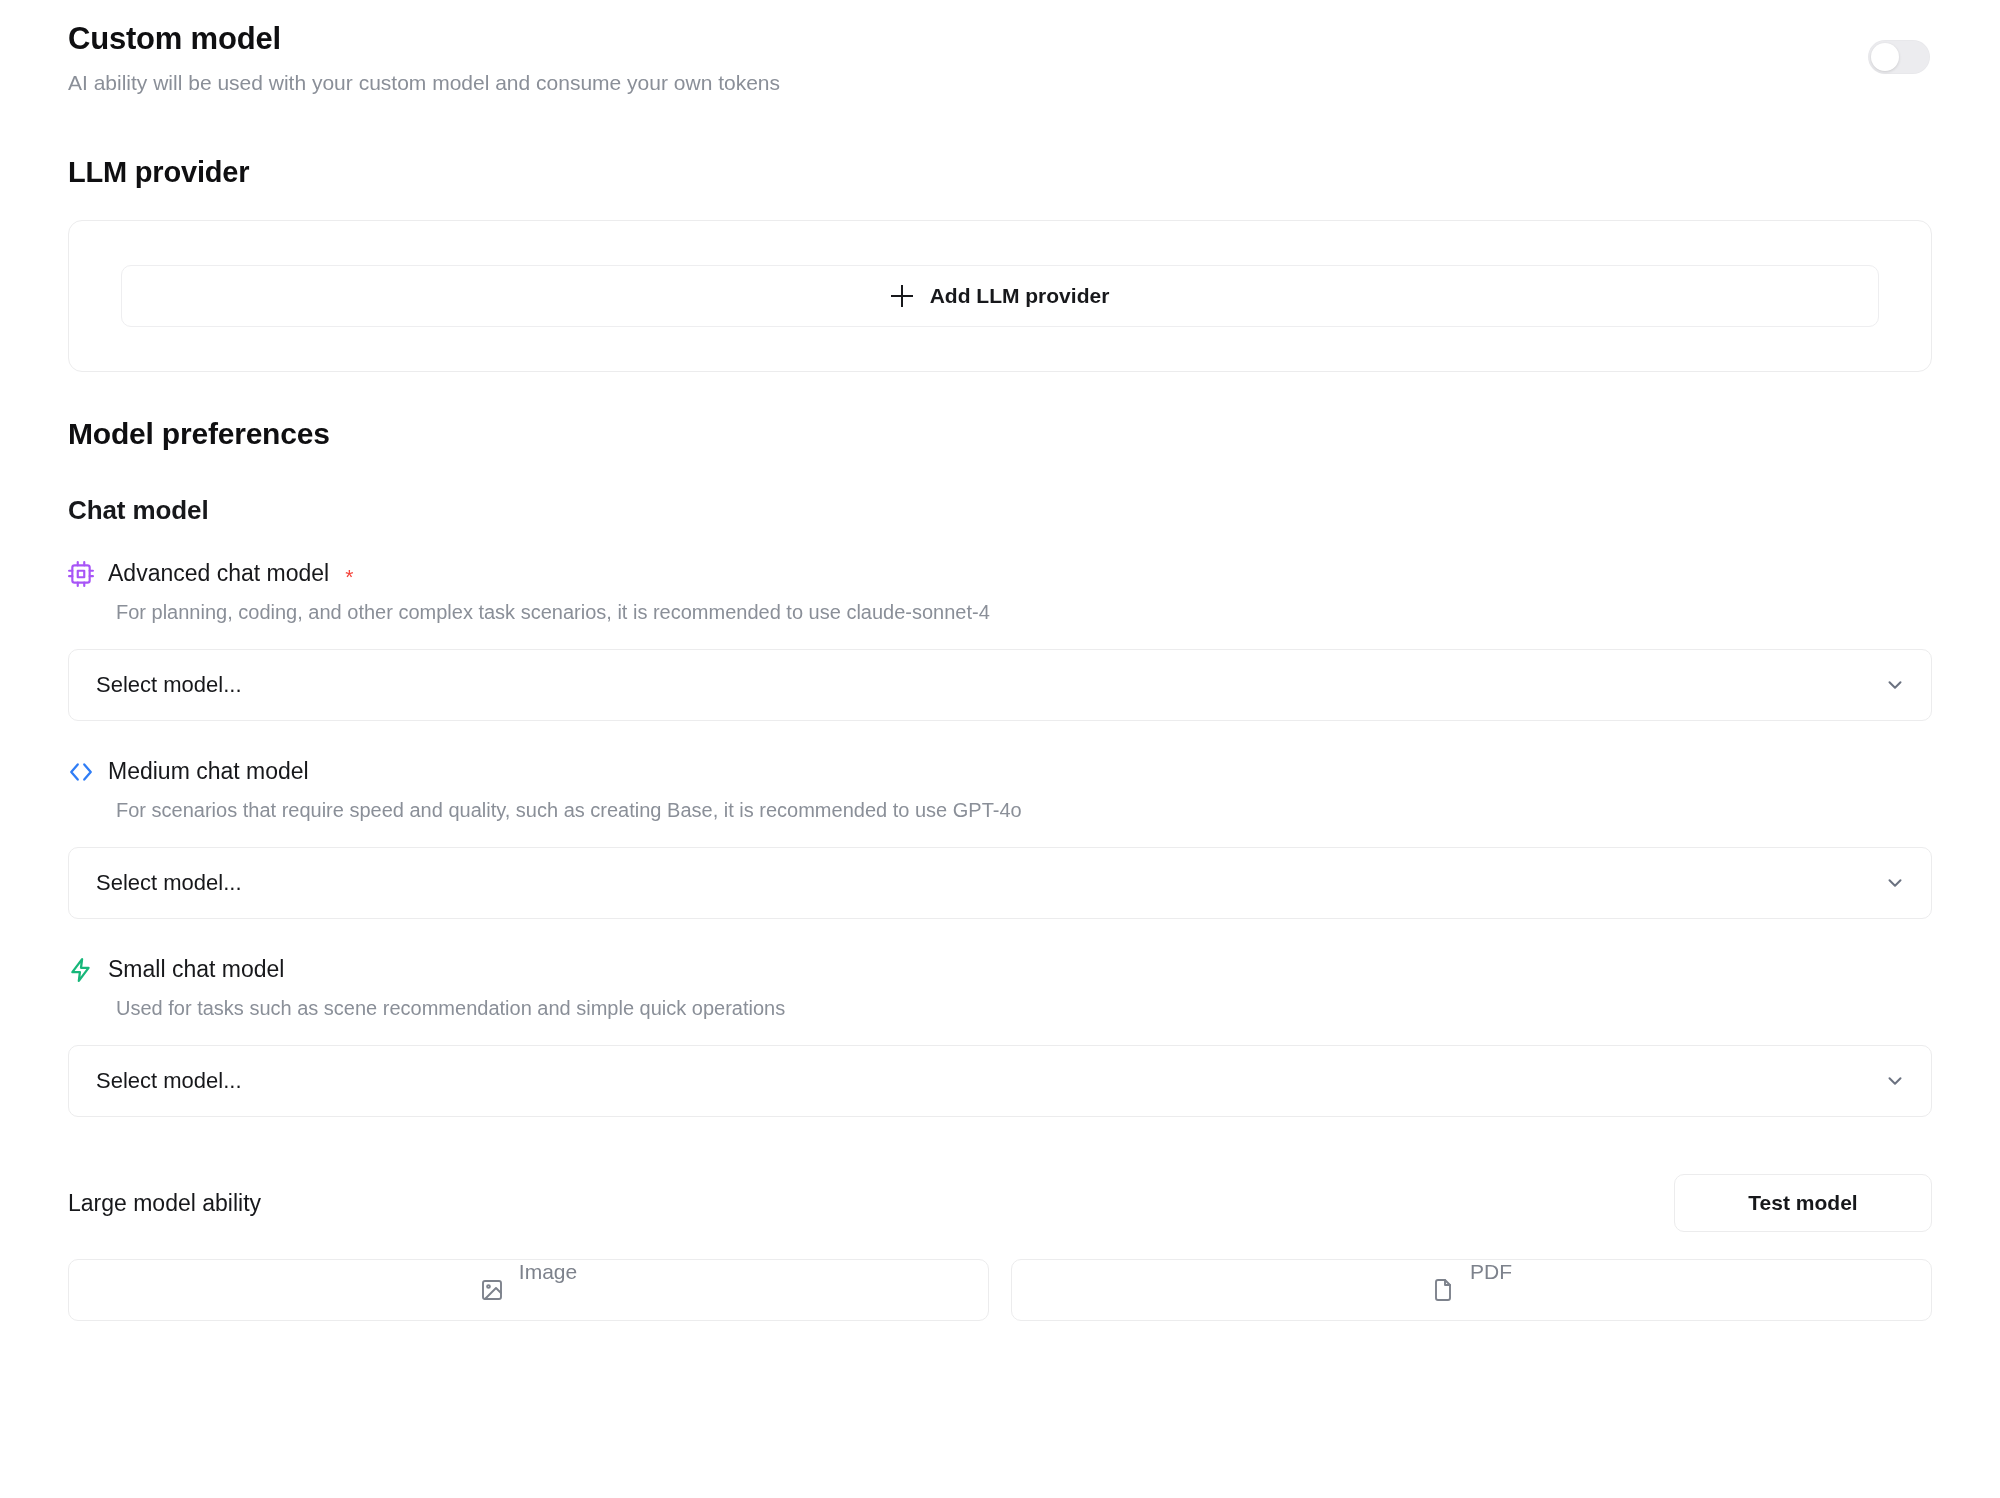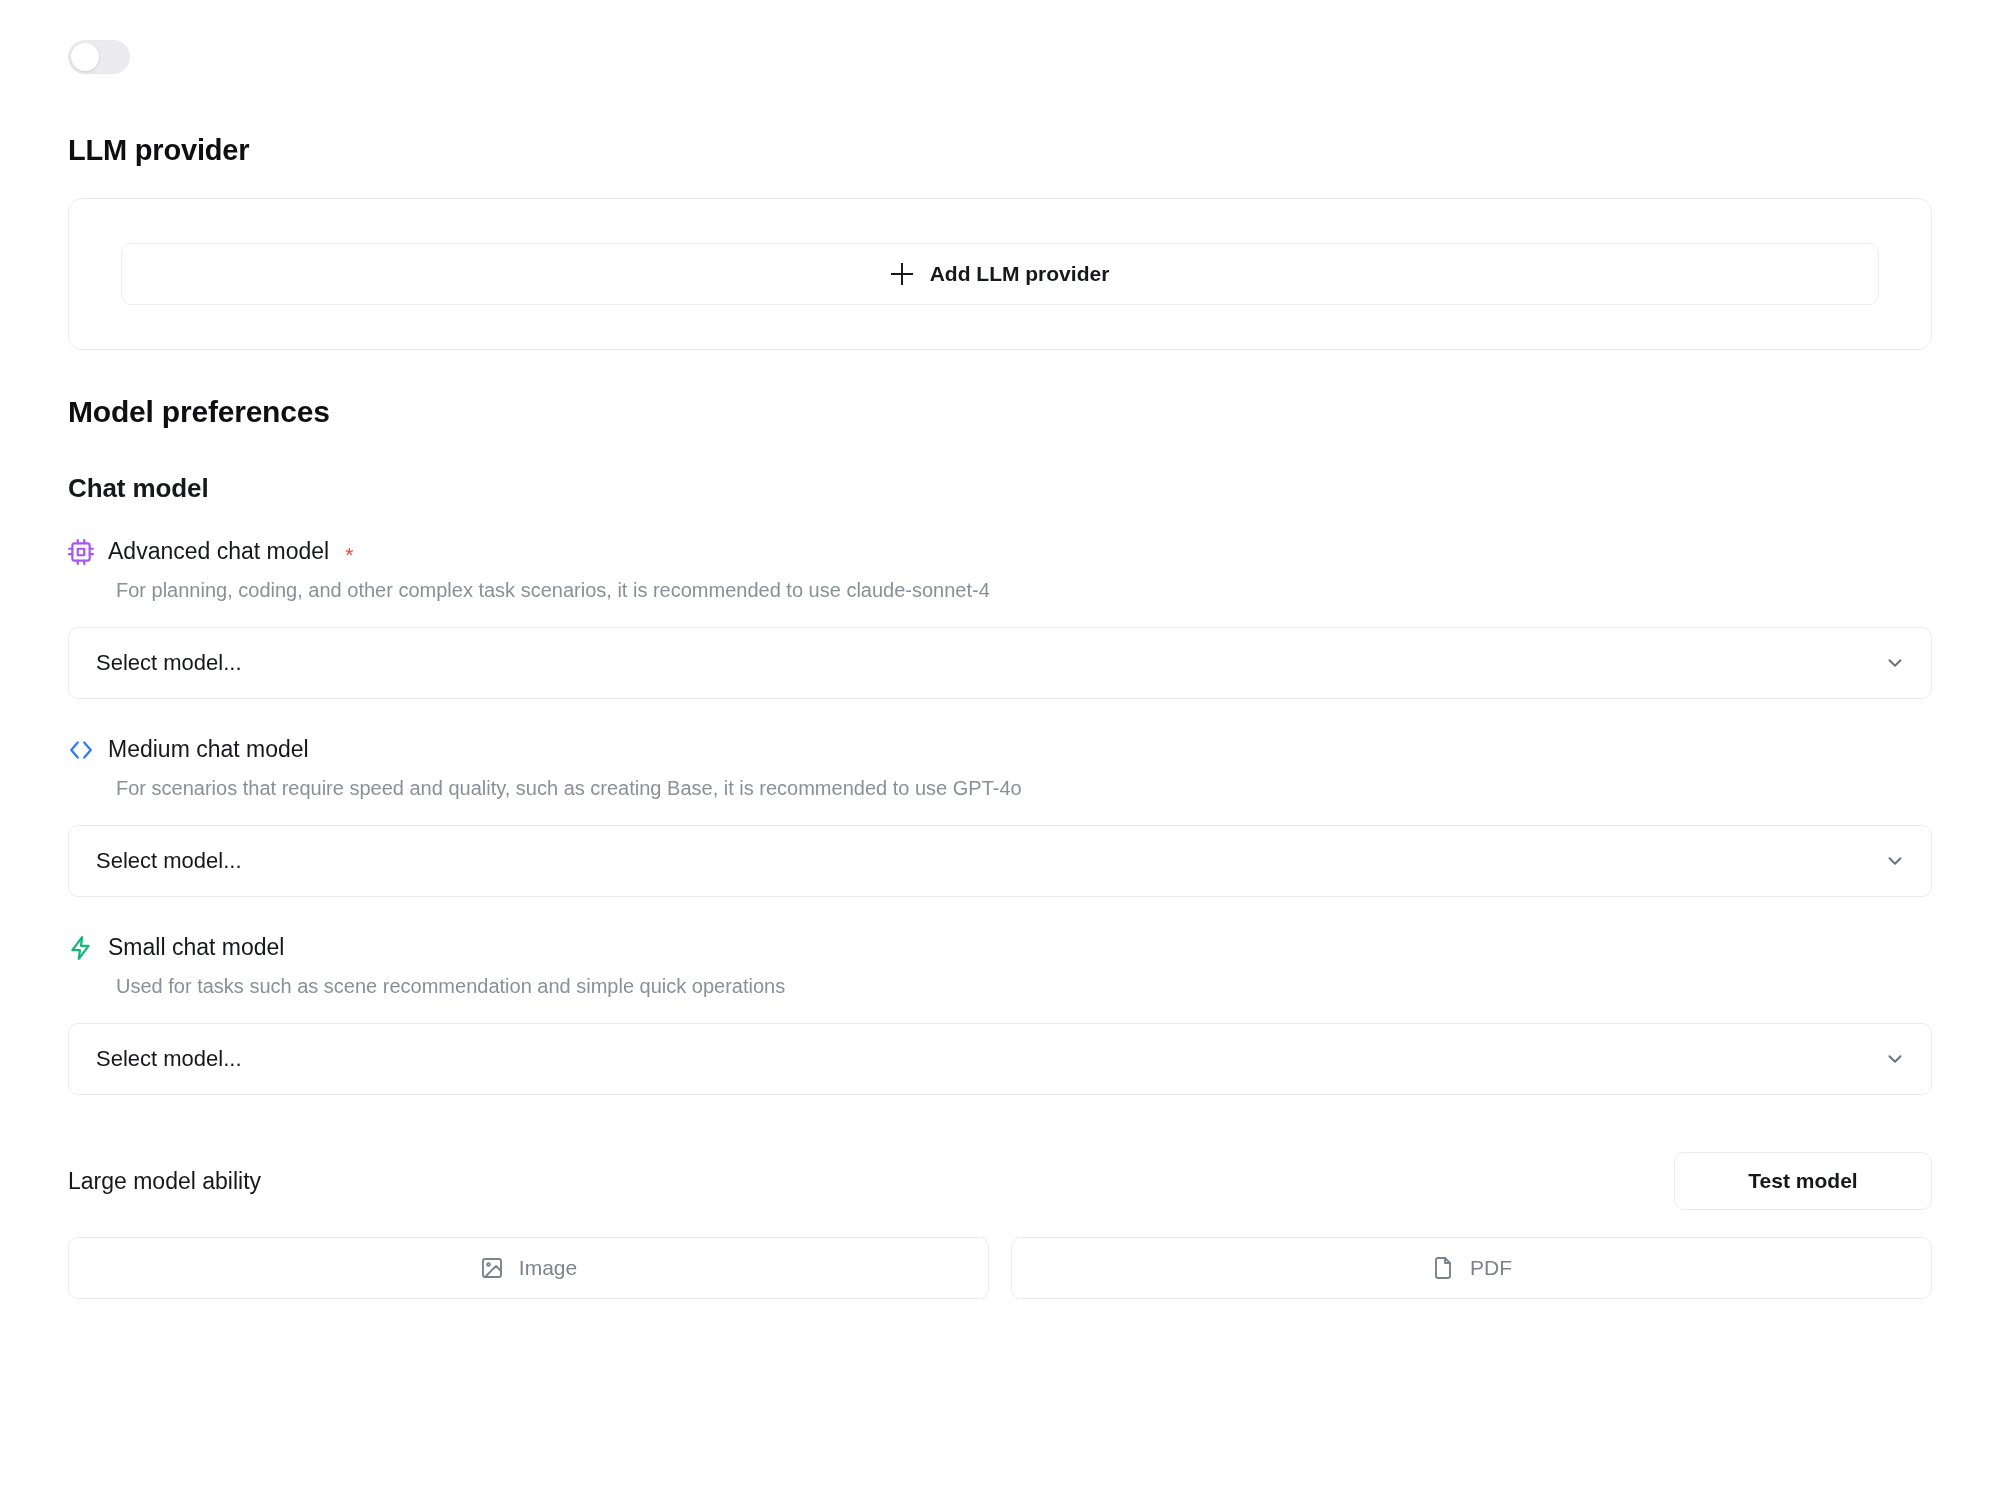--- a/index.html
+++ b/index.html
@@ -231,39 +231,42 @@
     display: flex;
     gap: 22px;
   }
   .ability-btn {
     flex: 1 1 0;
     height: 62px;
     border: 1px solid #ececed;
     border-radius: 10px;
     background: #ffffff;
     display: flex;
-    align-items: center;
     justify-content: center;
     gap: 15px;
     cursor: pointer;
   }
   .ability-btn-label {
     font-size: 21px;
     font-weight: 400;
     color: #7d828c;
   }
 
   .icon { display: inline-flex; align-items: center; justify-content: center; }
 </style>
 </head>
 <body>
 
 <div class="page">
 
   <div class="custom-model-row">
+    <div class="custom-model-texts">
+      <div class="title-xl">Custom model</div>
+      <div class="subtitle">AI ability will be used with your custom model and consume your own tokens</div>
+    </div>
     <div class="toggle">
       <div class="knob"></div>
     </div>
   </div>
 
   <div class="section-title llm-provider-title">LLM provider</div>
 
   <div class="provider-card">
     <div class="add-provider-btn">
       <span class="plus-glyph"></span>

